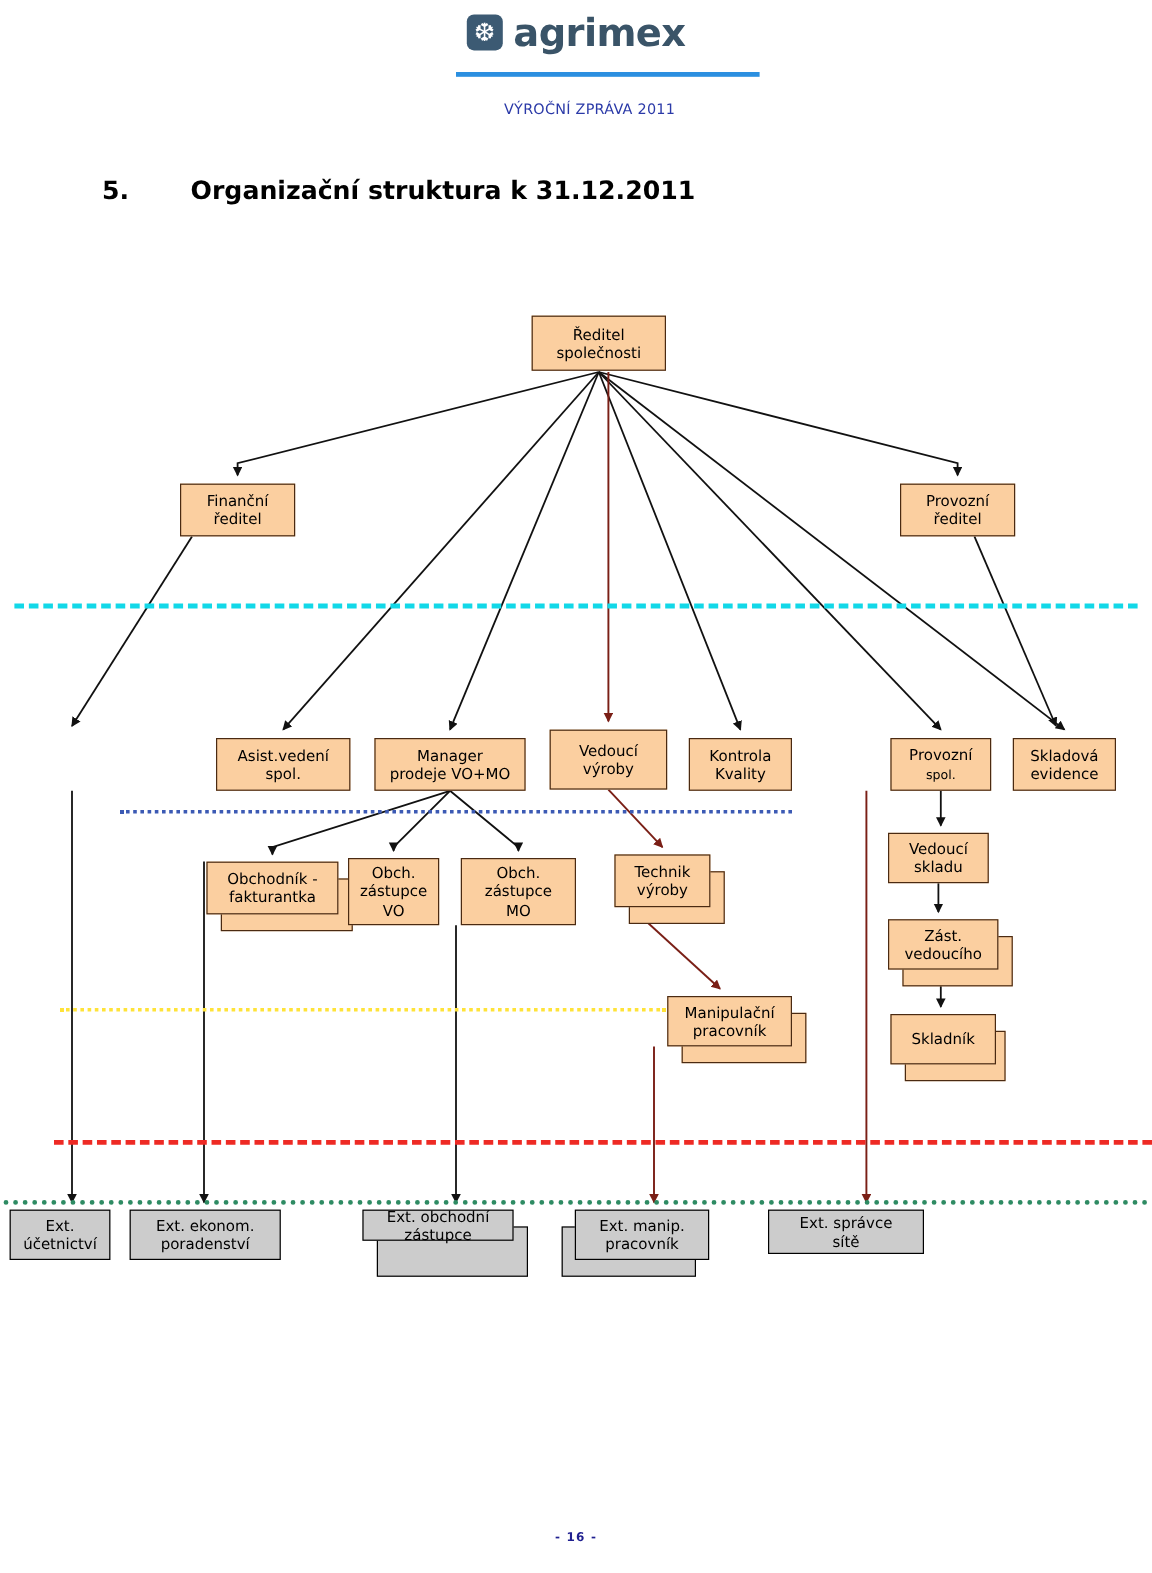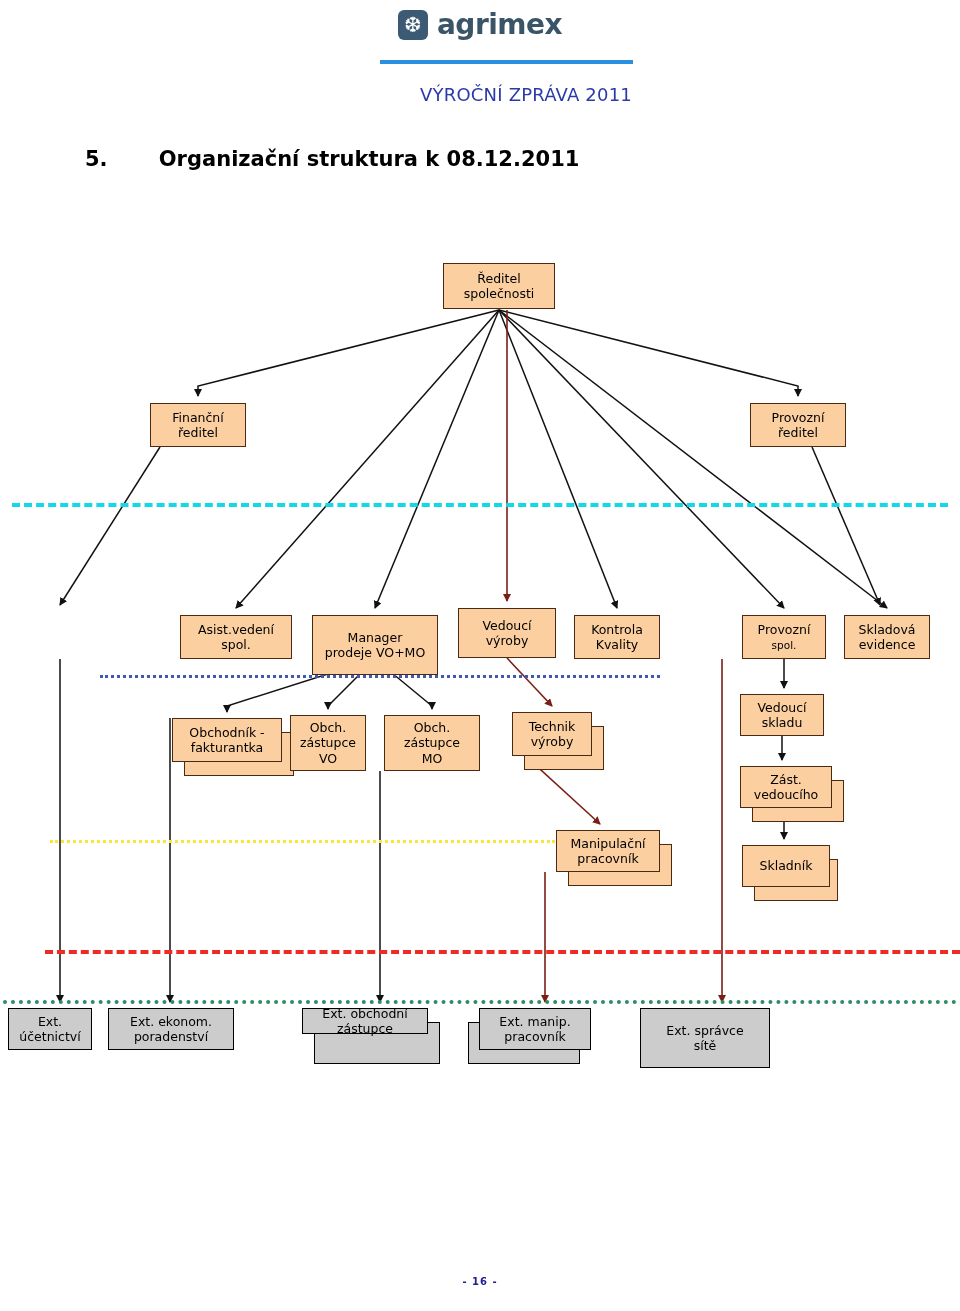--- a/index.html
+++ b/index.html
@@ -38,34 +38,34 @@
     border-radius: 6px;
     background: #3c5a73;
     color: #ffffff;
     font-size: 21px;
     line-height: 30px;
     text-align: center;
   }
   #logo-text {
     font-family: "DejaVu Sans", sans-serif;
     font-weight: bold;
-    font-size: 28px;
+    font-size: 32px;
     letter-spacing: -0.5px;
     color: #3a5468;
   }
   #header-rule {
     position: absolute;
     left: 380px; top: 60px;
     width: 253px; height: 4px;
     background: #2b8fe0;
   }
   #report-title {
     position: absolute;
     left: 420px; top: 84px;
-    font-size: 18px;
+    font-size: 12px;
     font-weight: normal;
     color: #2b3aa8;
     letter-spacing: 0.2px;
   }
 
   
   #section-title {
     position: absolute;
     left: 85px; top: 147px;
     font-size: 21px;
@@ -173,21 +173,21 @@
   <div id="logo-wrap">
     <div id="logo-inner">
       <span id="logo-mark">❆</span>
       <span id="logo-text">agrimex</span>
     </div>
   </div>
   <div id="header-rule"></div>
   <div id="report-title">VÝROČNÍ ZPRÁVA 2011</div>
 </div>
 
-<div id="section-title">5.       Organizační struktura k 08.12.2011</div>
+<div id="section-title">5.       Organizační struktura k 31.12.2011</div>
 
 <div id="chart">
 
   <svg id="lines-svg" viewBox="0 0 960 1311" xmlns="http://www.w3.org/2000/svg">
     <defs>
       <marker id="arrBlack" markerWidth="9" markerHeight="9" refX="7" refY="4" orient="auto" markerUnits="userSpaceOnUse">
         <path d="M0,0 L8,4 L0,8 z" fill="#111111"></path>
       </marker>
       <marker id="arrBrown" markerWidth="9" markerHeight="9" refX="7" refY="4" orient="auto" markerUnits="userSpaceOnUse">
         <path d="M0,0 L8,4 L0,8 z" fill="#7a1f16"></path>
@@ -259,21 +259,21 @@
 
   <div id="node-layer">
       <div class="node internal" style="left: 443px; top: 263px; width: 112px; height: 46px;"><span>Ředitel
 společnosti</span></div>
       <div class="node internal" style="left: 150px; top: 403px; width: 96px; height: 44px;"><span>Finanční
 ředitel</span></div>
       <div class="node internal" style="left: 750px; top: 403px; width: 96px; height: 44px;"><span>Provozní
 ředitel</span></div>
       <div class="node internal" style="left: 180px; top: 615px; width: 112px; height: 44px;"><span>Asist.vedení
 spol.</span></div>
-      <div class="node internal" style="left: 312px; top: 615px; width: 126px; height: 60px;"><span>Manager
+      <div class="node internal" style="left: 312px; top: 615px; width: 126px; height: 44px;"><span>Manager
 prodeje VO+MO</span></div>
       <div class="node internal" style="left: 458px; top: 608px; width: 98px; height: 50px;"><span>Vedoucí
 výroby</span></div>
       <div class="node internal" style="left: 574px; top: 615px; width: 86px; height: 44px;"><span>Kontrola
 Kvality</span></div>
       <div class="node internal" style="left: 742px; top: 615px; width: 84px; height: 44px;"><div style="text-align: center;"><span>Provozní</span><br><span class="small-word">spol.</span></div></div>
       <div class="node internal" style="left: 844px; top: 615px; width: 86px; height: 44px;"><span>Skladová
 evidence</span></div>
       <div class="stack-shadow internal" style="left: 184px; top: 732px; width: 110px; height: 44px;"></div>
       <div class="node internal" style="left: 172px; top: 718px; width: 110px; height: 44px;"><span>Obchodník -
@@ -300,19 +300,19 @@
       <div class="node external" style="left: 8px; top: 1008px; width: 84px; height: 42px;"><span>Ext.
 účetnictví</span></div>
       <div class="node external" style="left: 108px; top: 1008px; width: 126px; height: 42px;"><span>Ext. ekonom.
 poradenství</span></div>
       <div class="stack-shadow external" style="left: 314px; top: 1022px; width: 126px; height: 42px;"></div>
       <div class="node external" style="left: 302px; top: 1008px; width: 126px; height: 26px;"><span>Ext. obchodní
 zástupce</span></div>
       <div class="stack-shadow external" style="left: 468px; top: 1022px; width: 112px; height: 42px;"></div>
       <div class="node external" style="left: 456px; top: 1008px; width: 112px; height: 42px; margin-left: 23px;"><span>Ext. manip.
 pracovník</span></div>
-      <div class="node external" style="left: 640px; top: 1008px; width: 130px; height: 60px;"><span>Ext. správce
+      <div class="node external" style="left: 640px; top: 1008px; width: 130px; height: 37px;"><span>Ext. správce
 sítě</span></div>
     </div>
 
 </div>
 
 <div id="page-footer">- 16 -</div>
 
 </body></html>

